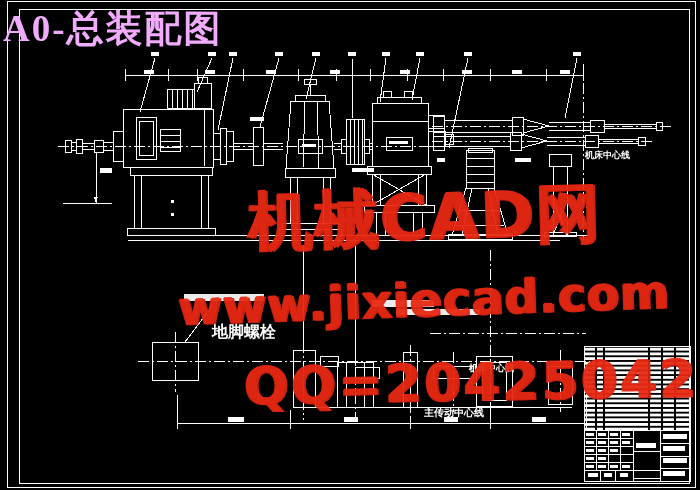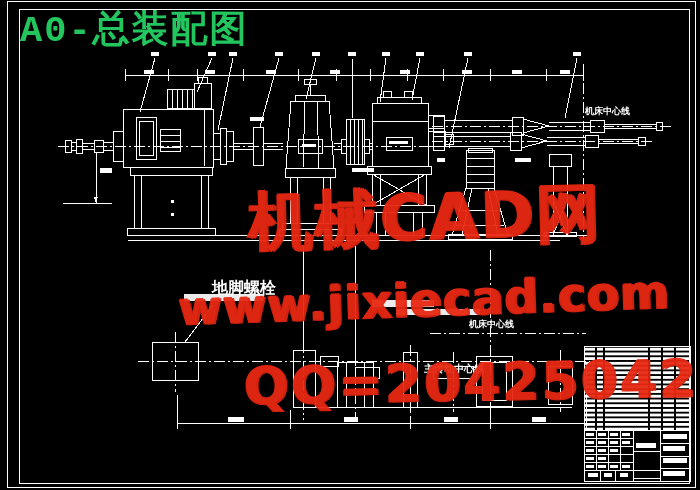--- a/index.html
+++ b/index.html
@@ -1,29 +1,29 @@
 <!DOCTYPE html>
 <html><head>
 <meta charset="utf-8">
 <style>
   html,body{margin:0;padding:0;background:#000;}
   #screen{position:relative;width:700px;height:490px;background:#000;overflow:hidden;
           font-family:"DejaVu Sans",sans-serif;}
   #screen svg{position:absolute;left:0;top:0;z-index:1;}
   .lbl{position:absolute;color:#ffffff;font-weight:bold;white-space:nowrap;z-index:2;
-       font-family:"DejaVu Sans",sans-serif;}
+       font-family:"DejaVu Sans",sans-serif;margin-top:44px;}
   .sm{position:absolute;background:#ffffff;z-index:2;opacity:.92;}
   .wm{position:absolute;color:#e82912;font-weight:bold;white-space:nowrap;z-index:3;
       font-family:"DejaVu Sans",sans-serif;opacity:.95;
       text-shadow:2px 1px 0 #d92410,-1px 1px 0 #d92410;}
   #wm-brand{left:248px;top:174px;font-size:64px;transform:rotate(-1.5deg);letter-spacing:2px;}
   #wm-site{left:178px;top:272px;font-size:47px;transform:rotate(-2deg);letter-spacing:1px;}
   #wm-qq{left:244px;top:352px;font-size:52px;transform:rotate(-1deg);letter-spacing:3px;}
-  #dwg-title{position:absolute;left:20px;top:4px;font-size:37px;font-weight:bold;color:#22c55e;
-             z-index:4;letter-spacing:2px;font-family:Liberation Mono, monospace;}
+  #dwg-title{position:absolute;left:3px;top:4px;font-size:37px;font-weight:bold;color:#f0abfc;
+             z-index:4;letter-spacing:2px;font-family:Liberation Serif, serif;}
 </style>
 </head>
 <body>
 
 <div id="screen">
 
 <svg width="700" height="490" viewBox="0 0 700 490" stroke="#ffffff" fill="none" stroke-width="1" shape-rendering="crispEdges">
   <defs>
     <pattern id="rows" width="6" height="4.7" patternUnits="userSpaceOnUse">
       <rect width="6" height="2.7" fill="#ffffff" stroke="none"></rect>

